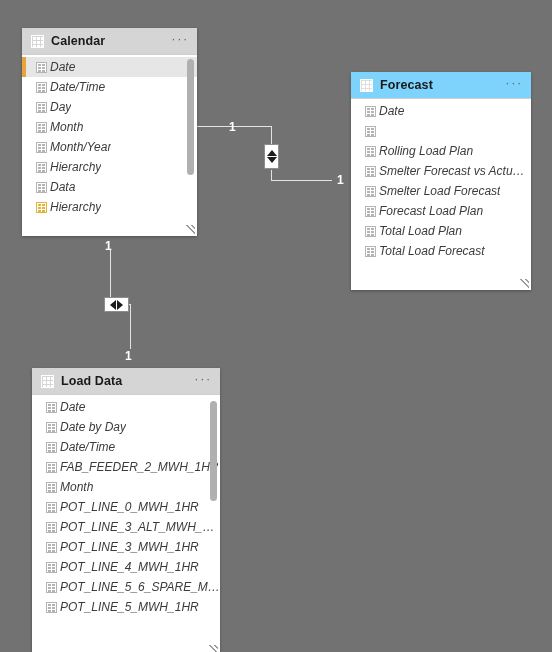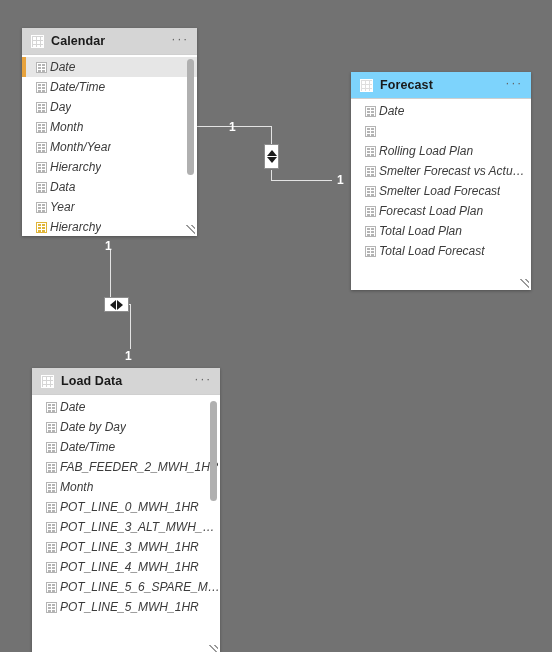--- a/index.html
+++ b/index.html
@@ -242,24 +242,20 @@
       </div>
       <div class="fld">
         <span class="ico"></span>
         <span class="fld-label">Hierarchy</span>
       </div>
       <div class="fld">
         <span class="ico"></span>
         <span class="fld-label">Data</span>
       </div>
       <div class="fld">
-        <span class="ico"></span>
-        <span class="fld-label">Year</span>
-      </div>
-      <div class="fld">
         <span class="ico hier"></span>
         <span class="fld-label">Hierarchy</span>
       </div>
       <div class="vscroll" style="top:4px; height:116px;"></div>
     </div>
     <div class="grip"></div>
   </div>
 
   <div class="tbl" style="left:351px; top:72px; width:180px; height:218px;">
     <div class="tbl-head light">

